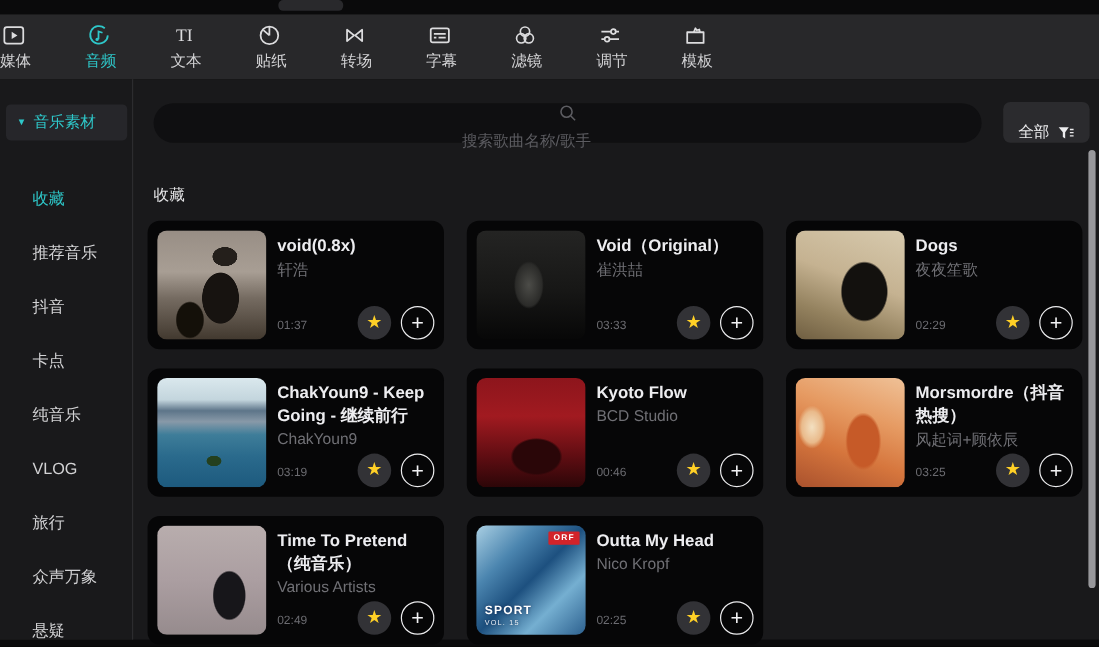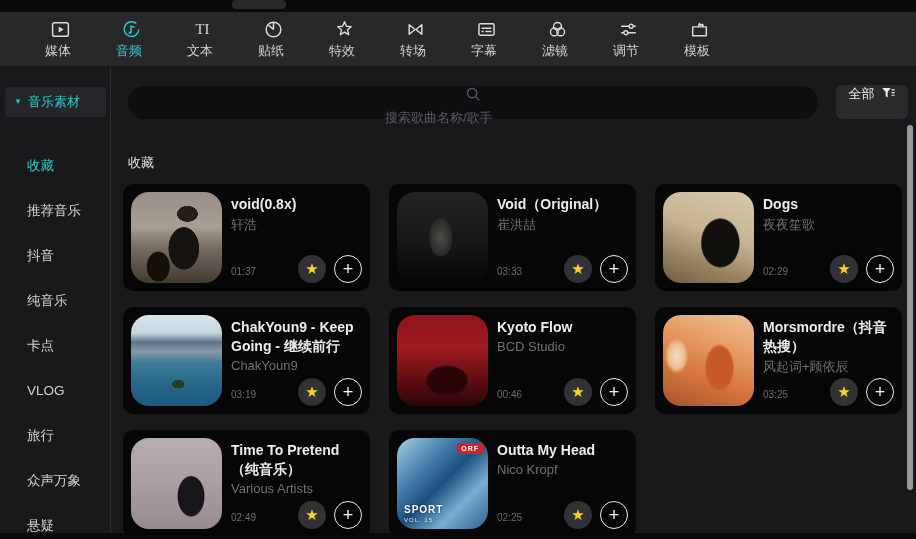--- a/index.html
+++ b/index.html
@@ -6,21 +6,21 @@
   html,body { background:#000; }
   body { font-family:"Liberation Sans","DejaVu Sans",sans-serif; }
   #app { position:relative; width:916px; height:539px; background:#0a0a0b; overflow:hidden; }
 
   
   .titlebar { position:absolute; left:0; top:0; width:100%; height:12px; background:#0a0a0b; }
   .tab-remnant { position:absolute; left:232px; top:0; width:54px; height:9px; background:#29292c; border-radius:4px; }
 
   
   .toolbar { position:absolute; left:0; top:12px; width:100%; height:54px; background:#28282a; display:flex; align-items:stretch; }
-  .tb-item { width:71px; display:flex; flex-direction:column; align-items:flex-end; justify-content:center; gap:2px; color:#dcdcde; cursor:pointer; padding-top:0; }
+  .tb-item { width:71px; display:flex; flex-direction:column; align-items:flex-start; justify-content:center; gap:2px; color:#dcdcde; cursor:pointer; padding-top:0; }
   .tb-item .tb-icon { width:22px; height:22px; display:flex; align-items:center; justify-content:center; }
   .tb-item .tb-icon svg { width:21px; height:21px; }
   .tb-label { font-size:13px; color:#d2d2d4;font-family:Liberation Serif, serif; }
   .tb-item.selected, .tb-item.selected .tb-label { color:var(--accent); }
 
   
   .content { position:absolute; left:0; top:66px; width:916px; height:467px; background:#19191b; }
 
   
   .sidebar { position:absolute; left:0; top:0; width:111px; height:100%; background:#19191b; border-right:1px solid #2c2c2f; }
@@ -29,28 +29,28 @@
   .side-list { margin-top:26px; }
   .side-item { height:45px; display:flex; align-items:center; padding-left:27px; font-size:13.5px; color:#d2d2d4; cursor:pointer; }
   .side-item.selected { color:var(--accent); }
 
   
   .main { position:absolute; left:112px; top:0; width:804px; height:100%; }
   .search-box { position:absolute; left:16px; top:20px; width:690px; height:33px; background:#0f0f11; border-radius:17px; display:flex; align-items:center; padding:0 12px; gap:8px;flex-direction:column; }
   .search-box svg { width:16px; height:16px; flex:0 0 auto; }
   .search-box input { flex:1; background:transparent; border:none; outline:none; color:#cfcfd2; font-size:13px; font-family:inherit; }
   .search-box input::placeholder { color:#5c5c61; }
-  .filter-btn { position:absolute; right:8px; top:19px; width:72px; height:34px; background:#2b2b2e; border-radius:6px; display:flex; align-items:flex-start; justify-content:center; gap:5px; color:#ececee; font-size:13px; cursor:pointer; }
+  .filter-btn { position:absolute; right:8px; top:19px; width:72px; height:34px; background:#2b2b2e; border-radius:6px; display:flex; align-items:flex-end; justify-content:center; gap:5px; color:#ececee; font-size:13px; cursor:pointer; }
   .filter-btn svg { width:16px; height:16px; }
 
   .section-title { position:absolute; left:16px; top:88px; font-size:13px; color:#e3e3e5; }
 
   .grid { position:absolute; left:11px; top:118px; display:grid; grid-template-columns:repeat(3,247px); grid-auto-rows:107px; column-gap:19px; row-gap:16px; }
   .card { position:relative; background:#060607; border-radius:10px; cursor:pointer; }
-  .thumb { position:absolute; left:8px; top:8px; width:91px; height:91px; border-radius:18px; overflow:hidden;padding-left:31px; }
+  .thumb { position:absolute; left:8px; top:8px; width:91px; height:91px; border-radius:8px; overflow:hidden;padding-left:31px; }
   .c-title { position:absolute; left:108px; top:11px; right:8px; font-size:14px; font-weight:bold; color:#ededf0; line-height:19px; max-height:38px; overflow:hidden; }
   .c-artist { position:absolute; left:108px; top:32px; right:8px; font-size:13px; color:#707075; }
   .card.two-line .c-artist { top:51px; }
   .c-dur { position:absolute; left:108px; bottom:14px; font-size:10px; color:#6b6b70; }
   .btn-star { position:absolute; right:44px; bottom:8px; width:28px; height:28px; border-radius:50%; background:#323236; display:flex; align-items:center; justify-content:center; cursor:pointer; }
   .btn-star .star-glyph { color:var(--star); font-size:15px; line-height:1; margin-top:-1px; }
   .btn-add { position:absolute; right:8px; bottom:8px; width:28px; height:28px; border-radius:50%; border:1.6px solid #ebebed; color:#f2f2f4; display:flex; align-items:center; justify-content:center; font-size:18px; font-weight:400; line-height:1; cursor:pointer; }
 
   
   .thumb--horse-rider { background:
@@ -127,28 +127,20 @@
         <span class="tb-icon">
           <svg viewBox="0 0 20 20" fill="none" stroke="currentColor" stroke-width="1.4">
             <circle cx="10" cy="10" r="7"></circle>
             <path d="M10 10L5.2 5.8M10 10V3.2"></path>
           </svg>
         </span>
         <span class="tb-label">贴纸</span>
       </div>
       <div class="tb-item">
         <span class="tb-icon">
-          <svg viewBox="0 0 20 20" fill="none" stroke="currentColor" stroke-width="1.3" stroke-linejoin="round">
-            <path d="M10 2.6l1.8 4.3 4.6.4-3.5 3 1.1 4.6L10 12.5l-4 2.4 1.1-4.6-3.5-3 4.6-.4z"></path>
-          </svg>
-        </span>
-        <span class="tb-label">特效</span>
-      </div>
-      <div class="tb-item">
-        <span class="tb-icon">
           <svg viewBox="0 0 20 20" fill="none" stroke="currentColor" stroke-width="1.4" stroke-linejoin="round">
             <path d="M4 5.5v9l5.6-4.5z"></path>
             <path d="M16 5.5v9l-5.6-4.5z"></path>
           </svg>
         </span>
         <span class="tb-label">转场</span>
       </div>
       <div class="tb-item">
         <span class="tb-icon">
           <svg viewBox="0 0 20 20" fill="none" stroke="currentColor" stroke-width="1.4">
@@ -199,24 +191,24 @@
           <div class="side-item selected">
             <span>收藏</span>
           </div>
           <div class="side-item">
             <span>推荐音乐</span>
           </div>
           <div class="side-item">
             <span>抖音</span>
           </div>
           <div class="side-item">
+            <span>卡点</span>
+          </div>
+          <div class="side-item">
             <span>纯音乐</span>
-          </div>
-          <div class="side-item">
-            <span>卡点</span>
           </div>
           <div class="side-item">
             <span>VLOG</span>
           </div>
           <div class="side-item">
             <span>旅行</span>
           </div>
           <div class="side-item">
             <span>众声万象</span>
           </div>

